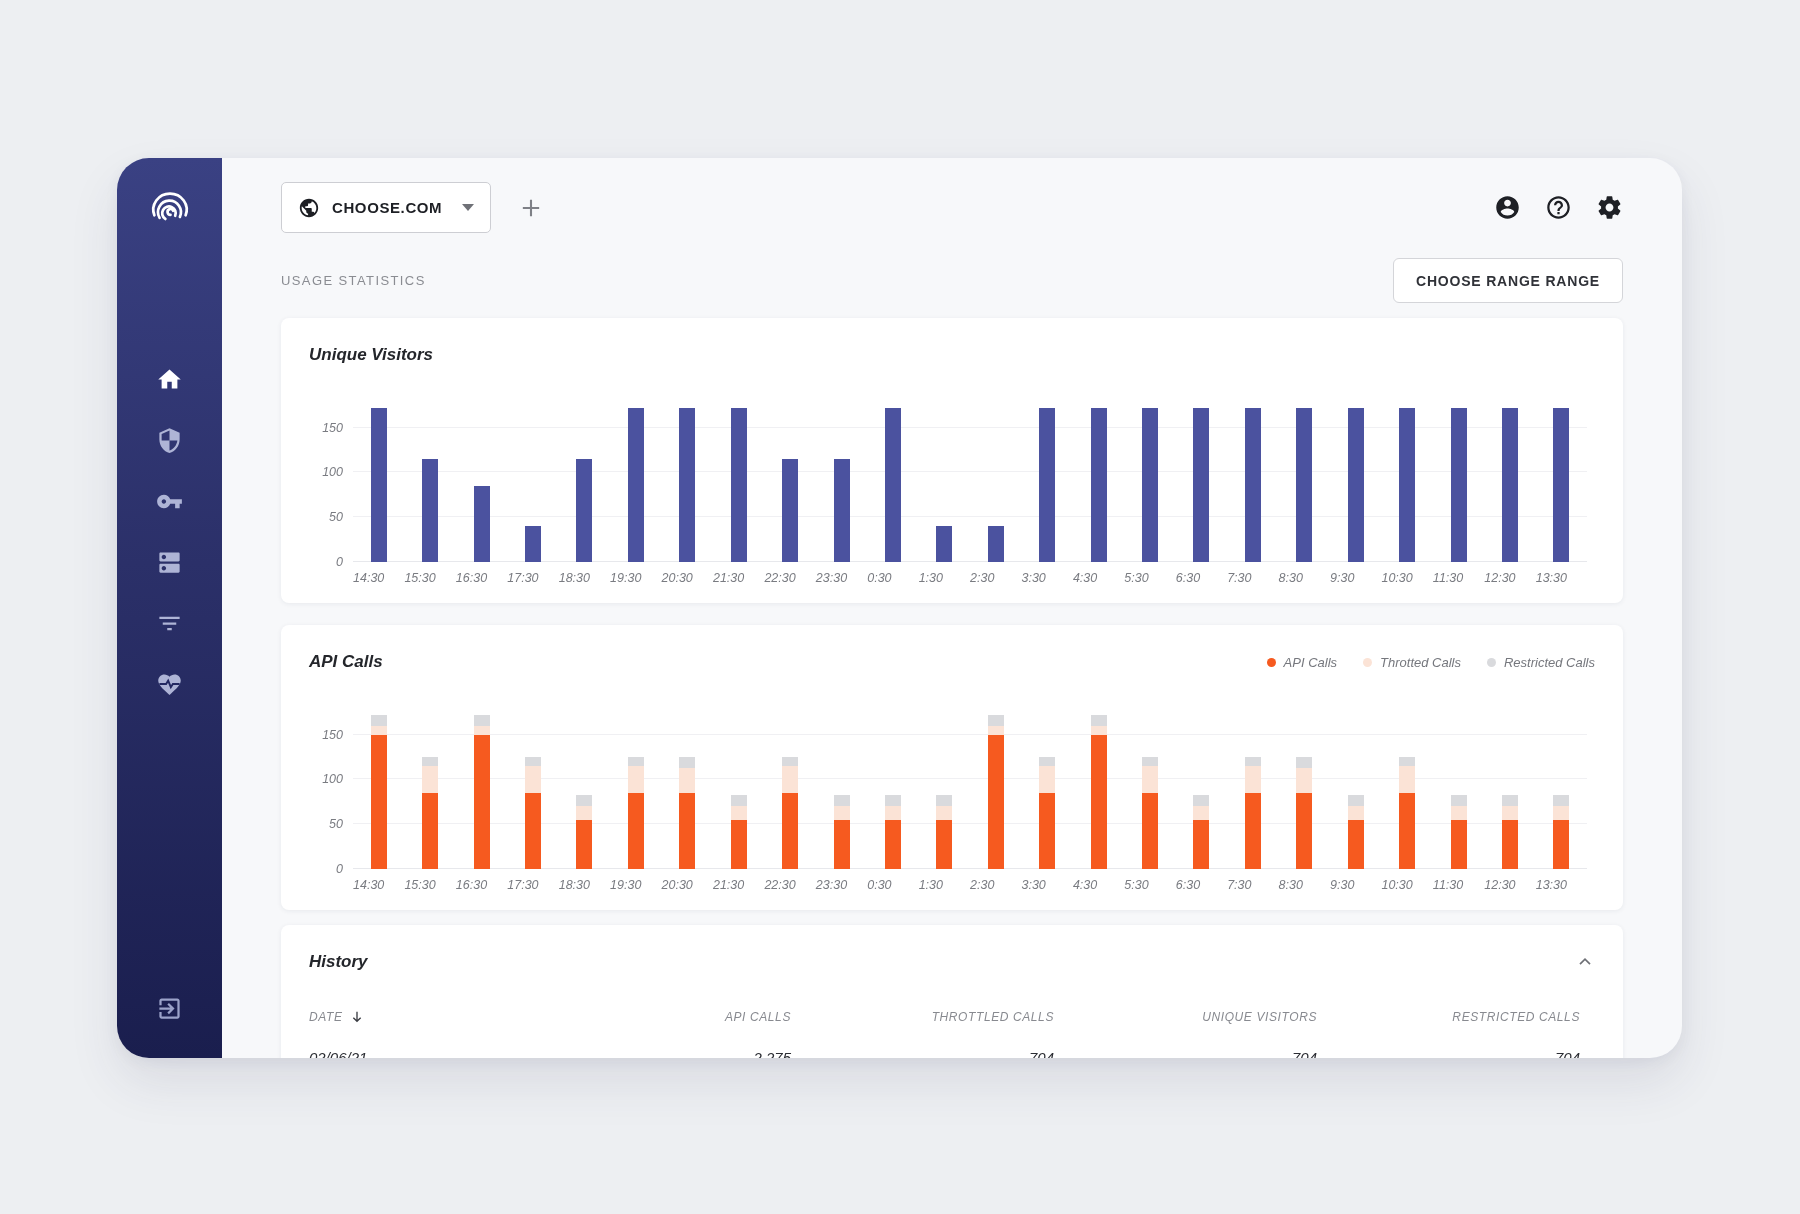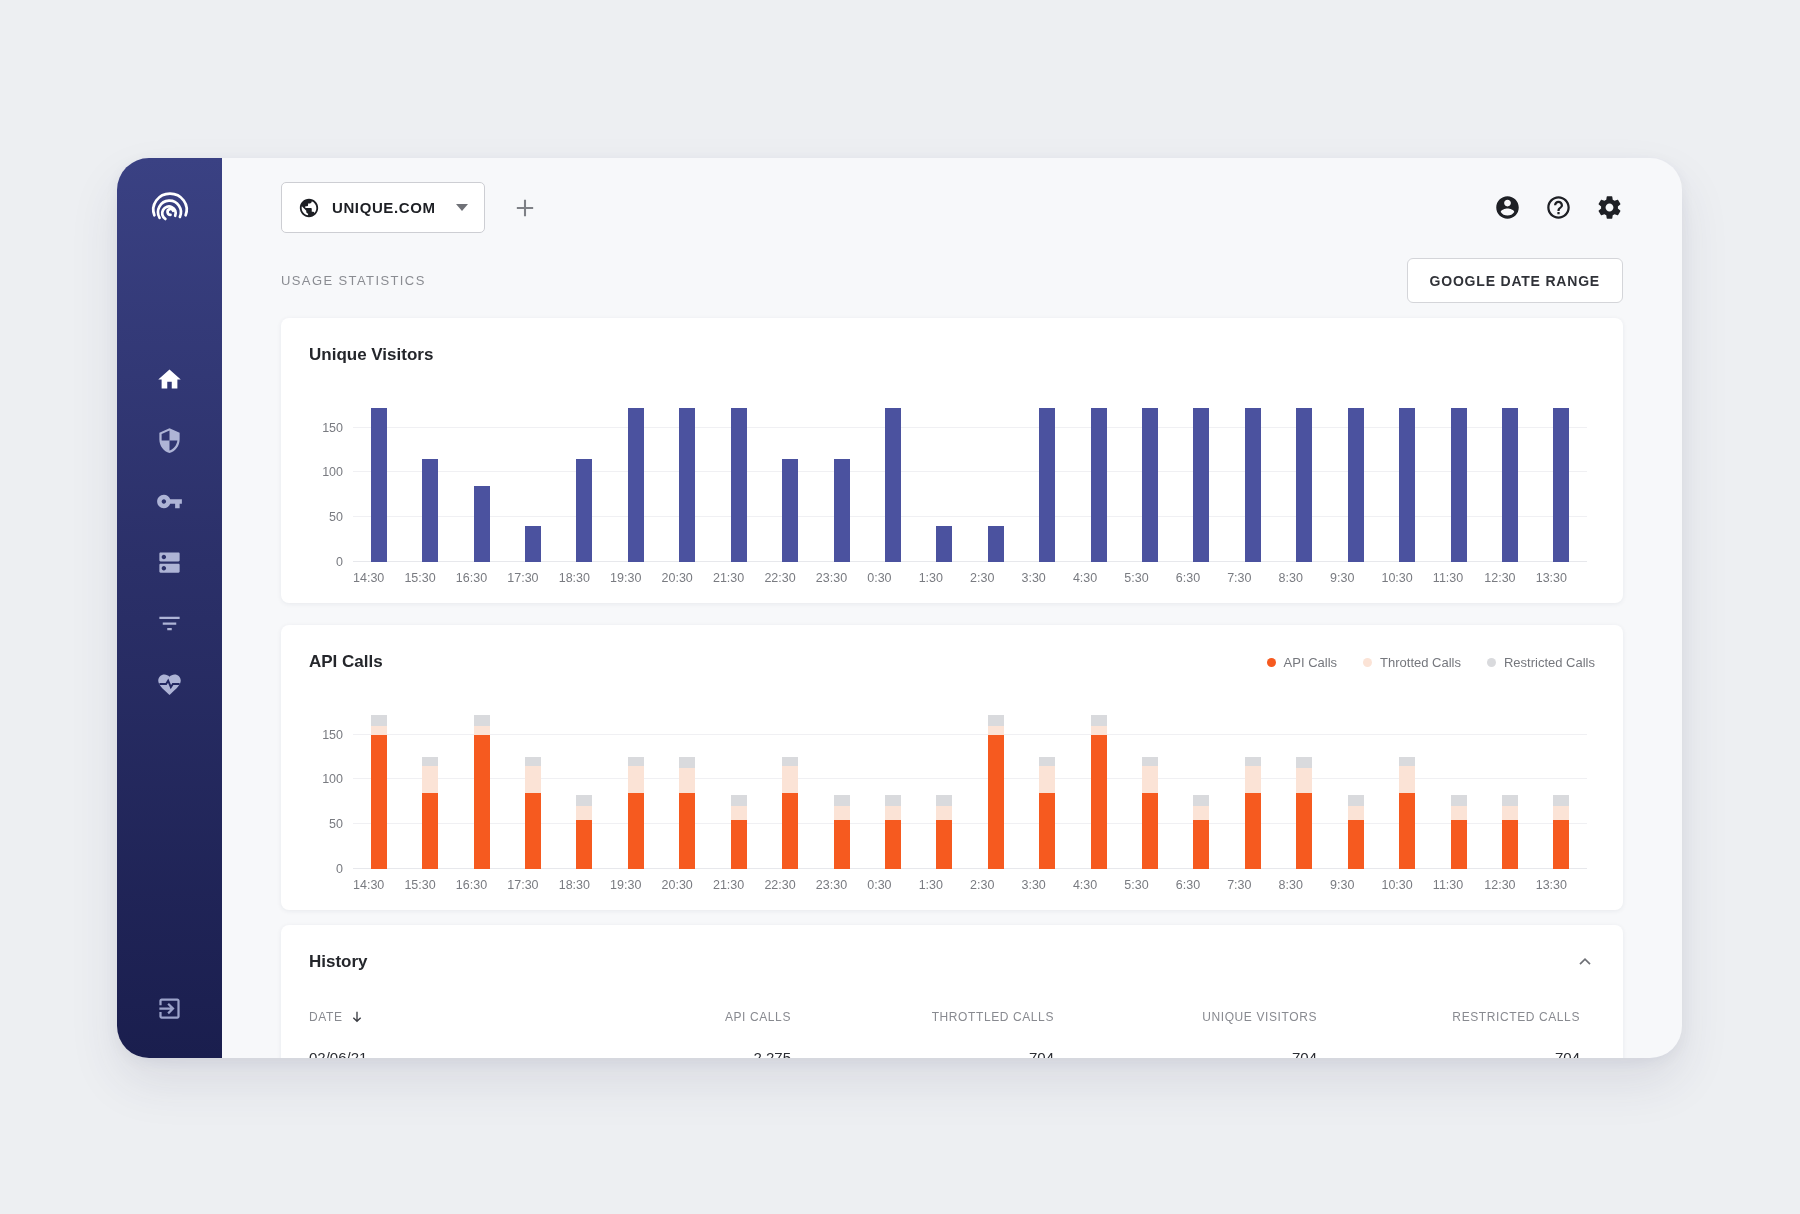--- a/index.html
+++ b/index.html
@@ -47,20 +47,21 @@
   .section-label { font-size:13px; letter-spacing:1.4px; color:#8a8c92; }
   .date-range-btn {
     height:45px; padding:0 22px; background:#fff; border:1px solid #d4d5d9; border-radius:6px;
     font-family:"Liberation Sans",sans-serif; font-size:14px; font-weight:bold; letter-spacing:.8px;
     color:#303238; cursor:pointer;
   }
   
   .card {
     background:#ffffff; border-radius:8px; box-shadow:0 1px 5px rgba(35,40,70,.07);
     padding:26px 28px 0 28px;
+    font-style:italic;
   }
   .card-chart { height:285px; }
   .card-uv { margin-top:15px; }
   .card-api { margin-top:22px; }
   .card-history { margin-top:15px; height:190px; padding-bottom:20px; }
   .card-title { font-size:17px; font-weight:bold; color:#24262b; line-height:22px; }
   .title-row { display:flex; align-items:center; justify-content:space-between; }
   .legend { display:flex; align-items:center; gap:26px; }
   .legend-item { display:flex; align-items:center; gap:8px; font-size:13px; color:#75777d; }
   .legend-dot { width:9px; height:9px; border-radius:50%; }
@@ -142,21 +143,21 @@
 
   <div class="main">
 
     <div class="topbar">
       <div class="site-select">
         <span class="globe">
           <svg viewBox="0 0 24 24" fill="currentColor">
               <path d="M12 2C6.48 2 2 6.48 2 12s4.48 10 10 10 10-4.48 10-10S17.52 2 12 2zM11 19.93c-3.95-.49-7-3.85-7-7.93 0-.62.08-1.21.21-1.79L9 15v1c0 1.1.9 2 2 2v1.93zm6.9-2.54c-.26-.81-1-1.39-1.9-1.39h-1v-3c0-.55-.45-1-1-1H8v-2h2c.55 0 1-.45 1-1V7h2c1.1 0 2-.9 2-2v-.41c2.93 1.19 5 4.06 5 7.41 0 2.08-.8 3.97-2.1 5.39z"></path>
             </svg>
         </span>
-        <span class="site-label">UNIQUE.COM</span>
+        <span class="site-label">CHOOSE.COM</span>
         <span class="caret"></span>
       </div>
       <div class="add-site">
         <svg viewBox="0 0 24 24" fill="none" stroke="currentColor" stroke-width="1.8">
             <path d="M12 5v14M5 12h14"></path>
           </svg>
       </div>
       <div class="top-icons">
         <div class="top-icon">
           <svg viewBox="0 0 24 24" fill="currentColor">
@@ -171,21 +172,21 @@
         <div class="top-icon">
           <svg viewBox="0 0 24 24" fill="currentColor">
               <path d="M19.43 12.98c.04-.32.07-.64.07-.98s-.03-.66-.07-.98l2.11-1.65c.19-.15.24-.42.12-.64l-2-3.46c-.12-.22-.39-.3-.61-.22l-2.49 1c-.52-.4-1.08-.73-1.69-.98l-.38-2.65C14.46 2.18 14.25 2 14 2h-4c-.25 0-.46.18-.49.42l-.38 2.65c-.61.25-1.17.59-1.69.98l-2.49-1c-.23-.09-.49 0-.61.22l-2 3.46c-.13.22-.07.49.12.64l2.11 1.65c-.04.32-.07.65-.07.98s.03.66.07.98l-2.11 1.65c-.19.15-.24.42-.12.64l2 3.46c.12.22.39.3.61.22l2.49-1c.52.4 1.08.73 1.69.98l.38 2.65c.03.24.24.42.49.42h4c.25 0 .46-.18.49-.42l.38-2.65c.61-.25 1.17-.59 1.69-.98l2.49 1c.23.09.49 0 .61-.22l2-3.46c.12-.22.07-.49-.12-.64l-2.11-1.65zM12 15.5c-1.93 0-3.5-1.57-3.5-3.5s1.57-3.5 3.5-3.5 3.5 1.57 3.5 3.5-1.57 3.5-3.5 3.5z"></path>
             </svg>
         </div>
       </div>
     </div>
 
     <div class="section-row">
       <div class="section-label">USAGE STATISTICS</div>
-      <button class="date-range-btn">GOOGLE DATE RANGE</button>
+      <button class="date-range-btn">CHOOSE RANGE RANGE</button>
     </div>
 
     <div class="card card-chart card-uv">
       <div class="title-row">
         <div class="card-title">Unique Visitors</div>
       </div>
       <div class="chart">
         <div class="plot">
             <div class="gridline" style="bottom: 134.302px;"></div>
             <div class="gridline" style="bottom: 89.5349px;"></div>

